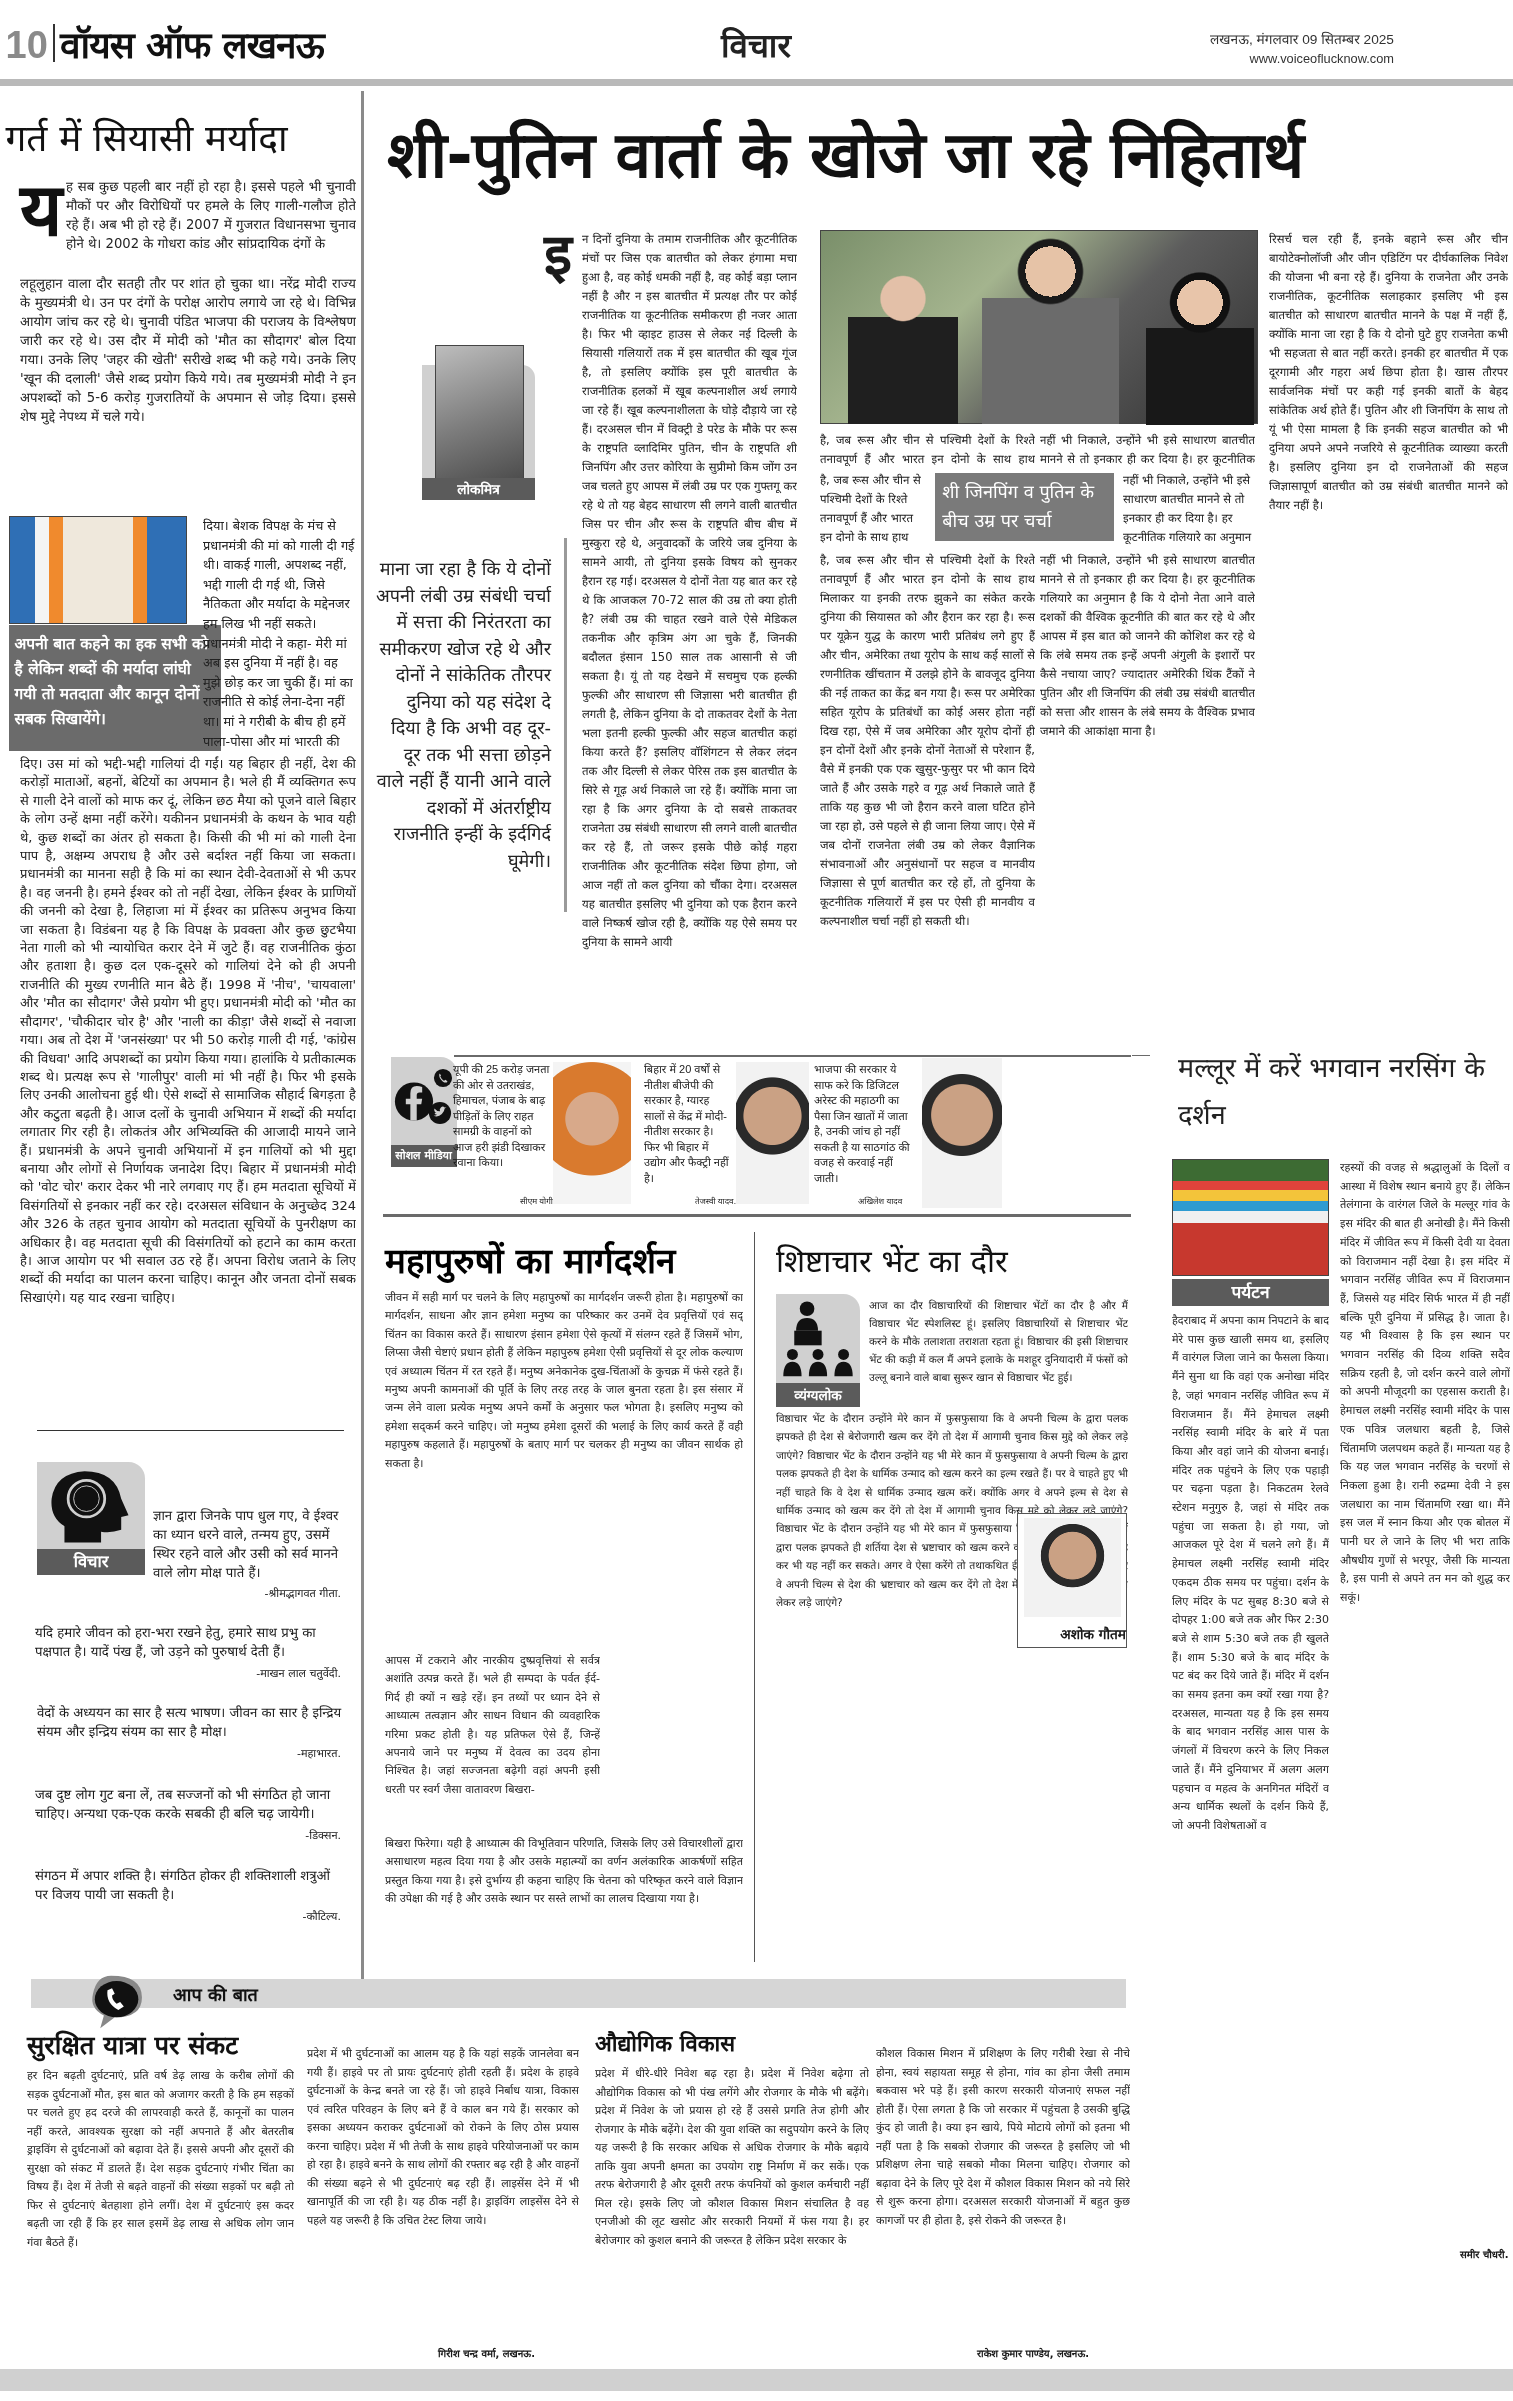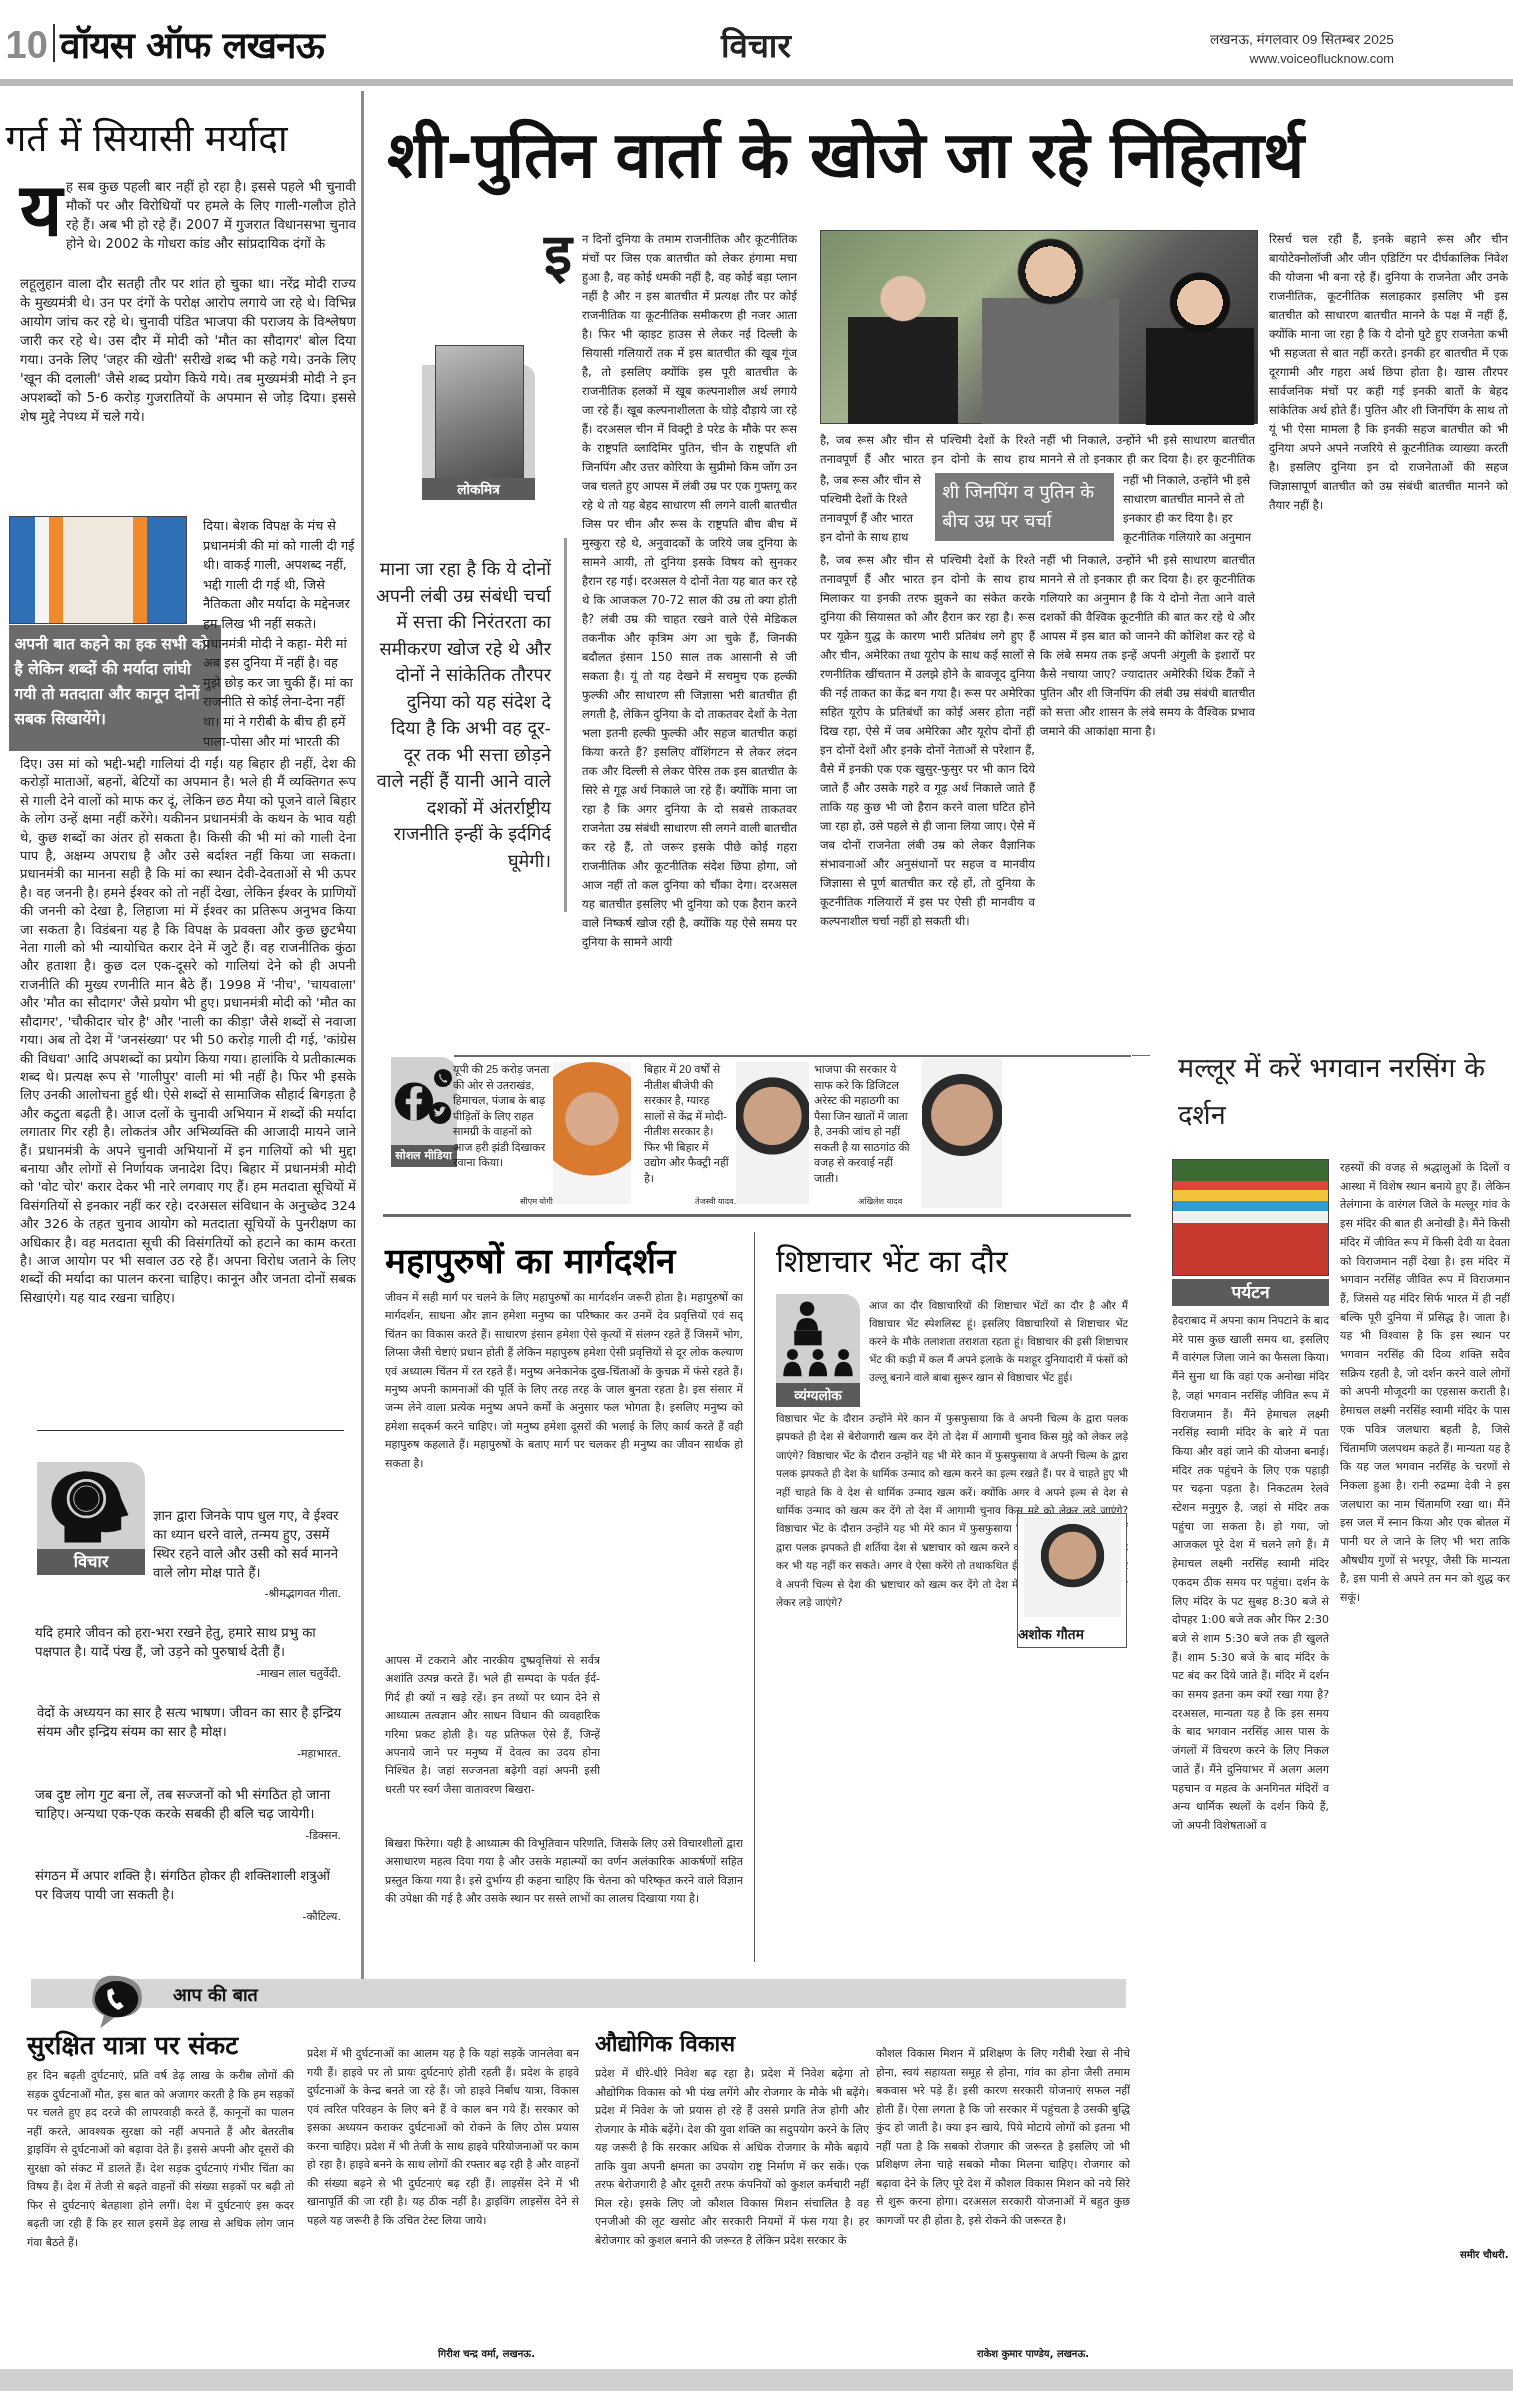--- a/index.html
+++ b/index.html
@@ -166,21 +166,21 @@
         <circle cx="46" cy="66" r="6" fill="#111"></circle>
         <circle cx="74" cy="66" r="6" fill="#111"></circle>
       <path d="M8 90 Q8 74 18 74 Q28 74 28 90 Z M36 90 Q36 74 46 74 Q56 74 56 90 Z M64 90 Q64 74 74 74 Q84 74 84 90 Z" fill="#111"></path>
     </svg>
     <div class="label-band" style="position:absolute;left:0;bottom:0;width:84px;height:24px;font-size:13.7px;line-height:24px;">व्यंग्यलोक</div>
   </div>
   <div class="abs txt clip" style="left:111px;top:73px;width:259px;height:110px;font-size:10.5px;line-height:18px;">आज का दौर विष्ठाचारियों की शिष्टाचार भेंटों का दौर है और मैं विष्ठाचार भेंट स्पेशलिस्ट हूं। इसलिए विष्ठाचारियों से शिष्टाचार भेंट करने के मौके तलाशता तराशता रहता हूं। विष्ठाचार की इसी शिष्टाचार भेंट की कड़ी में कल मैं अपने इलाके के मशहूर दुनियादारी में फंसों को उल्लू बनाने वाले बाबा सुरूर खान से विष्ठाचार भेंट हुई।</div>
   <div class="abs txt clip" style="left:18px;top:186px;width:352px;height:555px;font-size:10.5px;line-height:18.4px;">विष्ठाचार भेंट के दौरान उन्होंने मेरे कान में फुसफुसाया कि वे अपनी चिल्म के द्वारा पलक झपकते ही देश से बेरोजगारी खत्म कर देंगे तो देश में आगामी चुनाव किस मुद्दे को लेकर लड़े जाएंगे? विष्ठाचार भेंट के दौरान उन्होंने यह भी मेरे कान में फुसफुसाया वे अपनी चिल्म के द्वारा पलक झपकते ही देश के धार्मिक उन्माद को खत्म करने का इल्म रखते हैं। पर वे चाहते हुए भी नहीं चाहते कि वे देश से धार्मिक उन्माद खत्म करें। क्योंकि अगर वे अपने इल्म से देश से धार्मिक उन्माद को खत्म कर देंगे तो देश में आगामी चुनाव किस मुद्दे को लेकर लड़े जाएंगे? विष्ठाचार भेंट के दौरान उन्होंने यह भी मेरे कान में फुसफुसाया कि वे अपने मंत्र तंत्र शक्तियों द्वारा पलक झपकते ही शर्तिया देश से भ्रष्टाचार को खत्म करने की चिल्म रखते हैं। पर वे चाह कर भी यह नहीं कर सकते। अगर वे ऐसा करेंगे तो तथाकथित ईमानदारों का क्या होगा? अगर वे अपनी चिल्म से देश की भ्रष्टाचार को खत्म कर देंगे तो देश में आगामी चुनाव किस मुद्दे को लेकर लड़े जाएंगे?</div>
   <div class="abs" style="left:259px;top:290px;width:110px;height:135px;border:0.9px solid #555;background:#fff;">
     <div class="photo-face" style="position:absolute;left:5.5px;top:3.7px;width:97px;height:99px;"></div>
-    <div style="position:absolute;left:0;bottom:3.7px;width:108px;text-align:left;font-size:13.7px;font-weight:bold;">अशोक गौतम</div>
+    <div style="position:absolute;left:0;bottom:3.7px;width:108px;text-align:right;font-size:13.7px;font-weight:bold;">अशोक गौतम</div>
   </div>
 </div>
 
 <div class="abs" style="left:0;top:1972px;width:1132px;height:397px;">
   <div class="abs" style="left:31px;top:7.3px;width:1095px;height:29px;background:#d6d6d6;"></div>
   <svg class="abs" style="left:89px;top:0;" width="66" height="58" viewBox="0 0 72 64">
     <path d="M24 4 Q58 4 58 28 Q58 50 28 50 L12 62 L16 48 Q0 40 4 24 Q8 4 24 4 Z" fill="#888"></path>
     <ellipse cx="30" cy="30" rx="24" ry="20" fill="#111"></ellipse>
     <path d="M20 20 Q18 34 32 42 L38 38 L34 33 L30 35 Q25 31 25 26 L28 24 L25 18 Z" fill="#fff"></path>
   </svg>

